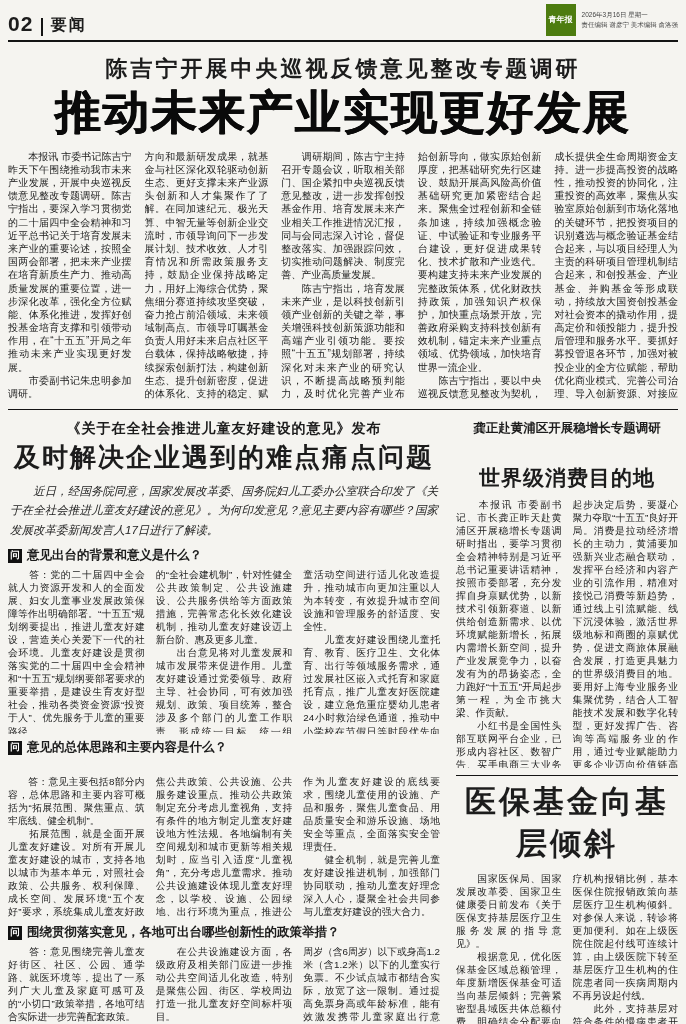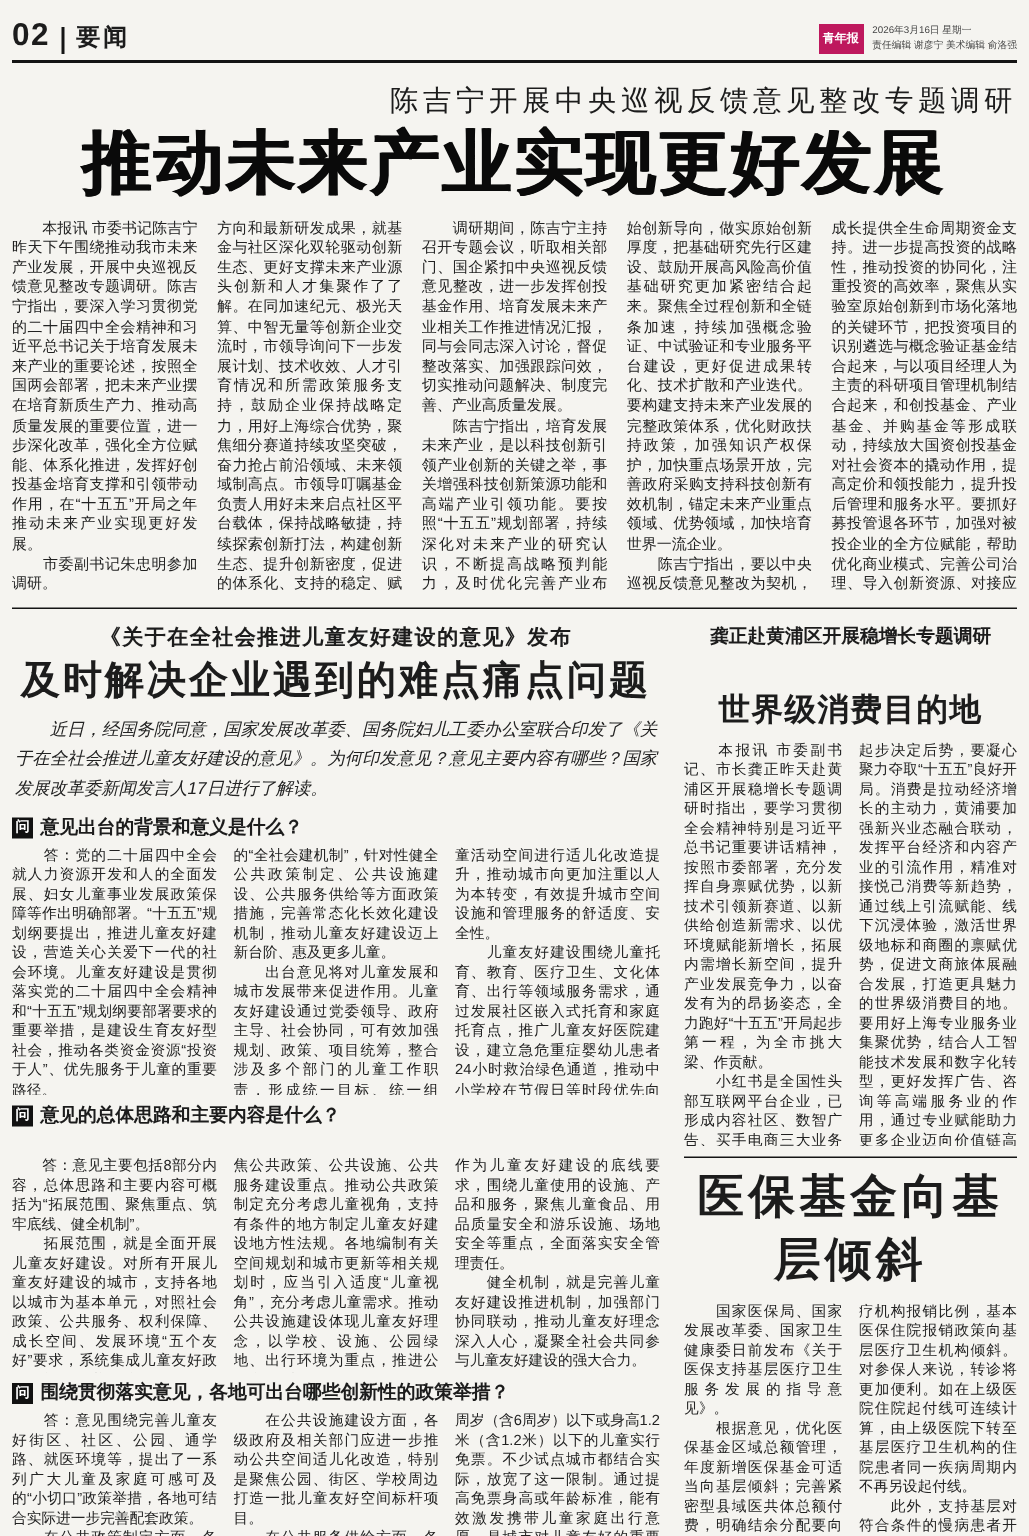--- a/index.html
+++ b/index.html
@@ -10,25 +10,25 @@
   }
   .page{width:670px;margin:0 auto;padding-top:6px;}
   
   .masthead{display:flex;justify-content:space-between;align-items:flex-end;
     border-bottom:2.5px solid #141414;padding-bottom:4px;height:30px;}
   .mast-left{display:flex;align-items:flex-end;gap:8px;}
   .page-num{font-size:21px;font-weight:700;letter-spacing:1px;}
   .mast-sep{width:1.5px;height:18px;background:#141414;}
   .section-name{font-size:16px;font-weight:700;letter-spacing:2px;}
   .mast-right{display:flex;align-items:center;gap:6px;}
-  .logo{width:30px;height:20px;background:#be185d;color:#fff;font-size:8px;
+  .logo{width:30px;height:32px;background:#4d7c0f;color:#fff;font-size:8px;
     font-weight:700;display:flex;align-items:center;justify-content:center;line-height:1;}
   .mast-meta{font-size:6.5px;color:#444;line-height:1.5;}
   
-  .lead-kicker{text-align:right;font-size:19px;font-weight:400;letter-spacing:3px;margin:12px 0 2px;}
+  .lead-kicker{text-align:center;font-size:22px;font-weight:700;letter-spacing:3px;margin:12px 0 2px;}
   .lead-headline{text-align:center;font-size:46px;font-weight:900;letter-spacing:2px;
     line-height:1.08;margin:4px 0 12px;color:#0a0a0a;
     text-shadow:0.6px 0 #0a0a0a, -0.6px 0 #0a0a0a;}
   .lead-cols{display:flex;gap:13px;height:250px;overflow:hidden;}
   .col{flex:1;font-size:10px;line-height:1.32;text-align:justify;white-space:pre-line;
     color:#222;overflow:hidden;}
   .col *{white-space:pre-line;}
   .rule{border:0;border-top:1.5px solid #141414;margin:9px 0 0;}
   
   .main{display:flex;gap:16px;margin-top:2px;}

